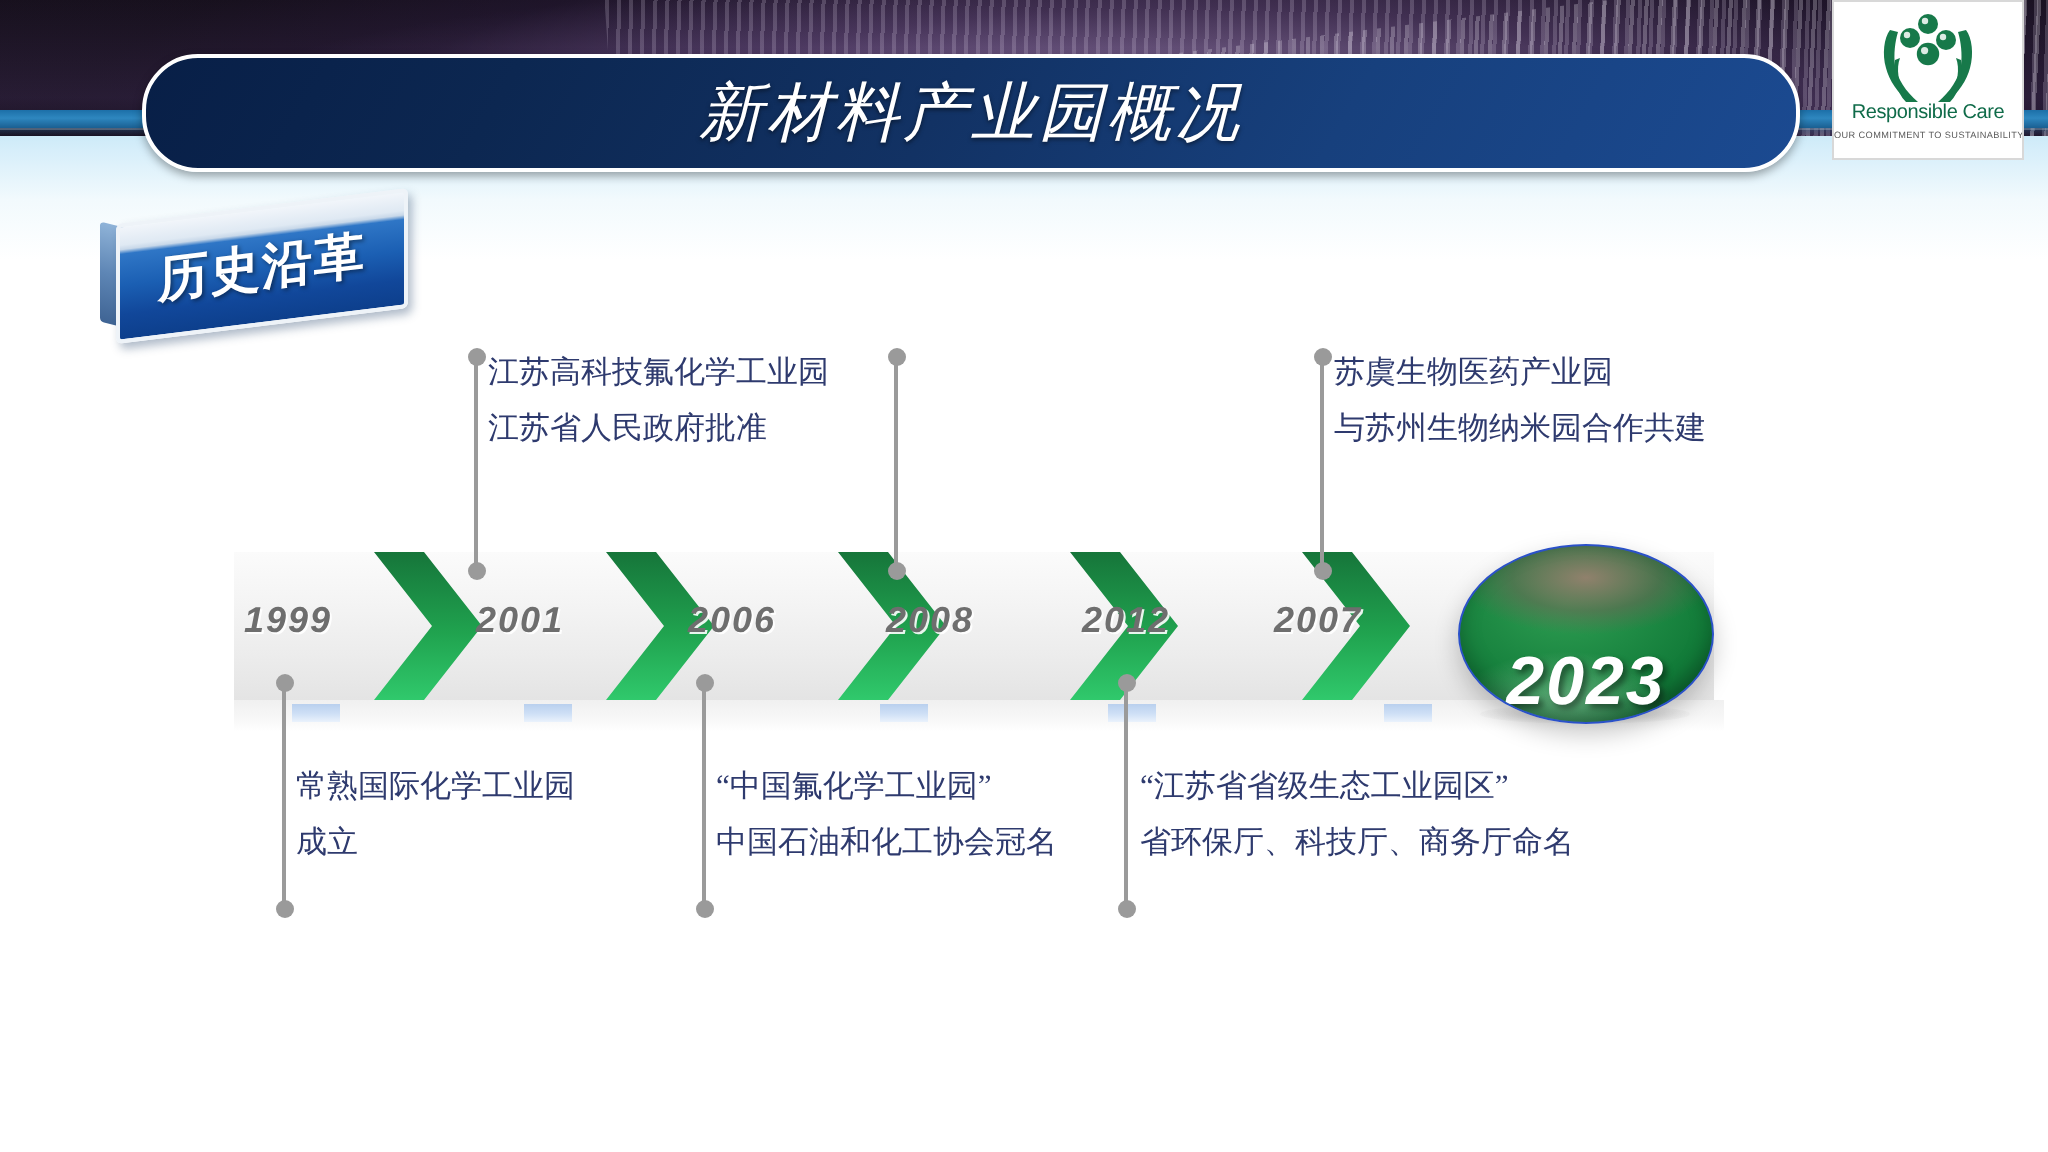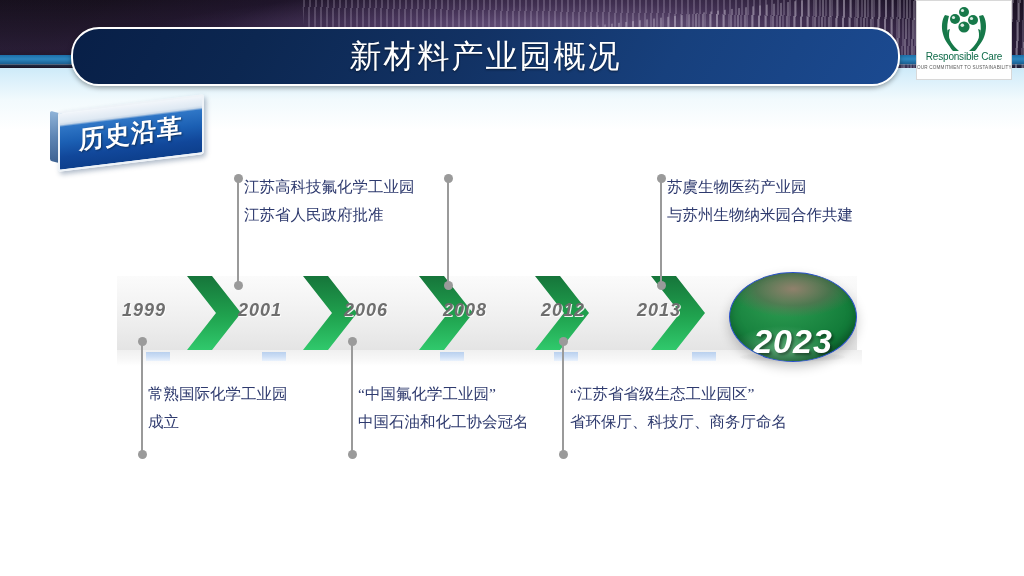--- a/index.html
+++ b/index.html
@@ -76,20 +76,21 @@
     align-items: center;
     justify-content: center;
   }
   #title-text {
     color: #ffffff;
     font-size: 32px;
     letter-spacing: 2px;
     font-family: "Liberation Serif", "DejaVu Serif", serif;
     text-shadow: 0 1px 2px rgba(0,0,0,0.5);
     white-space: nowrap;
+    font-style: italic;
   }
 
   
   #logo-box {
     position: absolute;
     left: 916px; top: 0px;
     width: 94px; height: 78px;
     background: #ffffff;
     border: 1px solid #d8d8d8;
     overflow: hidden;
@@ -348,21 +349,21 @@
           <path d="M2 0 L27 0 L56 37 L27 74 L2 74 L31 37 Z" fill="url(#cg1)"></path>
         </svg>
     </div>
   </div>
 
   <div class="year" style="left:122px">1999</div>
   <div class="year" style="left:238px">2001</div>
   <div class="year" style="left:344px">2006</div>
   <div class="year" style="left:443px">2008</div>
   <div class="year" style="left:541px">2012</div>
-  <div class="year" style="left:637px">2013</div>
+  <div class="year" style="left:637px">2007</div>
 
   <div class="blue-tick" style="left:146px"></div>
   <div class="blue-tick" style="left:262px"></div>
   <div class="blue-tick" style="left:440px"></div>
   <div class="blue-tick" style="left:554px"></div>
   <div class="blue-tick" style="left:692px"></div>
 
   <div id="sphere-shadow"></div>
   <div id="sphere">
     <div id="sphere-label">2023</div>

